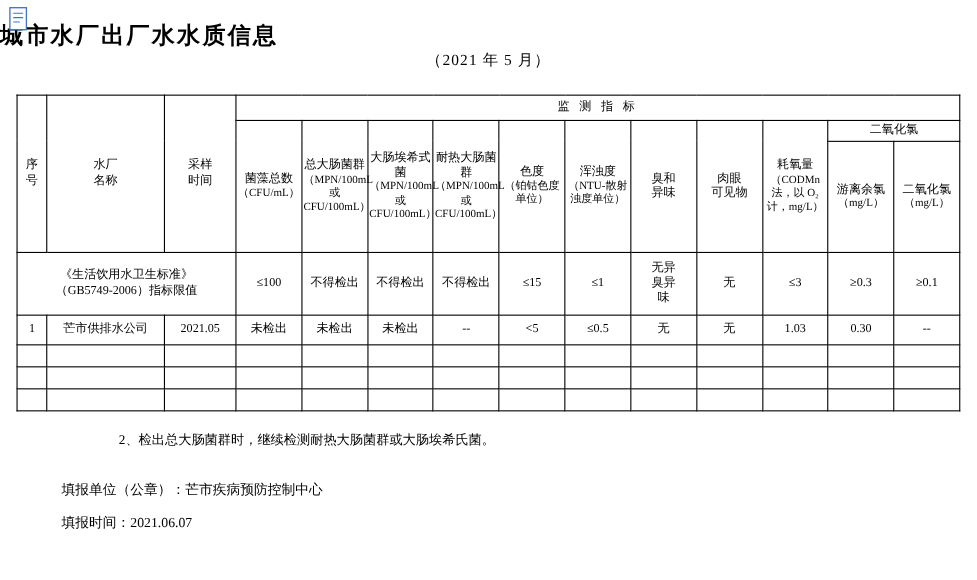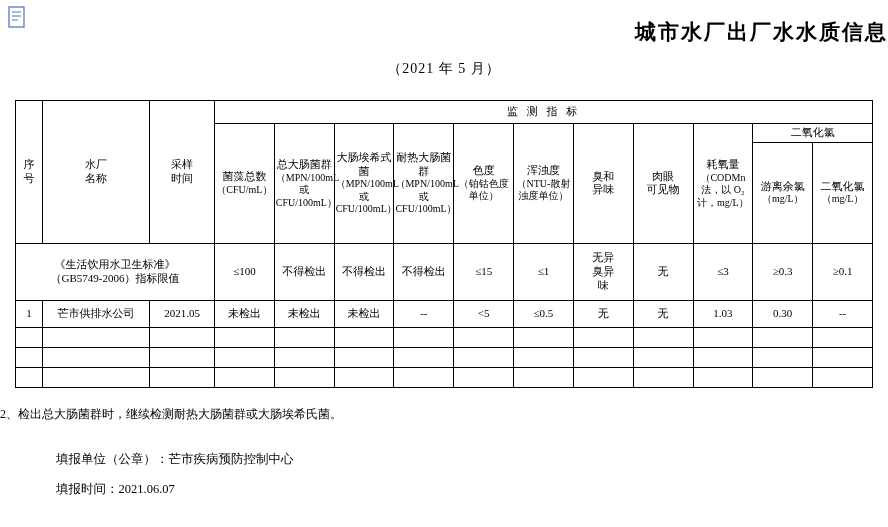--- a/index.html
+++ b/index.html
@@ -9,31 +9,30 @@
     font-family:"Liberation Serif","DejaVu Serif",serif;
     color:#000;
     position:relative;
     overflow:hidden;
   }
   .doc-icon{
     position:absolute;left:8px;top:6px;width:20px;height:24px;
   }
   .doc-icon svg{display:block;}
   .title{
-    text-align:right;
+    text-align:left;
     font-size:21px;
     font-weight:bold;
     letter-spacing:2px;
     margin:10px 0 0 0;
     padding-top:8px;
   }
   .subtitle{
     text-align:center;
     font-size:14px;
-    margin-top:14px;
     letter-spacing:1px;
   }
   table.main{
     border-collapse:collapse;
     width:858px;
     margin:22px auto 0 auto;
     table-layout:fixed;
   }
   table.main td, table.main th{
     border:1px solid #000;
@@ -71,21 +70,21 @@
   .std-row td{height:52px;font-size:11px;}
   .std-label{font-size:11px;line-height:1.5;}
   .data-row td{height:22px;font-size:11px;}
   .blank-row td{height:15px;}
   .notes{
     margin:14px 0 0 0;
     font-size:12px;
     line-height:2.0;
   }
   .notes .n{margin-left:56px;}
-  .notes .n2{}
+  .notes .n2{margin-left:108px;}
   .footer{
     margin-top:18px;
     font-size:12.5px;
     line-height:2.4;
   }
   .footer .line{
     display:flex;
     padding-left:56px;
   }
   .footer .left{width:400px;}

